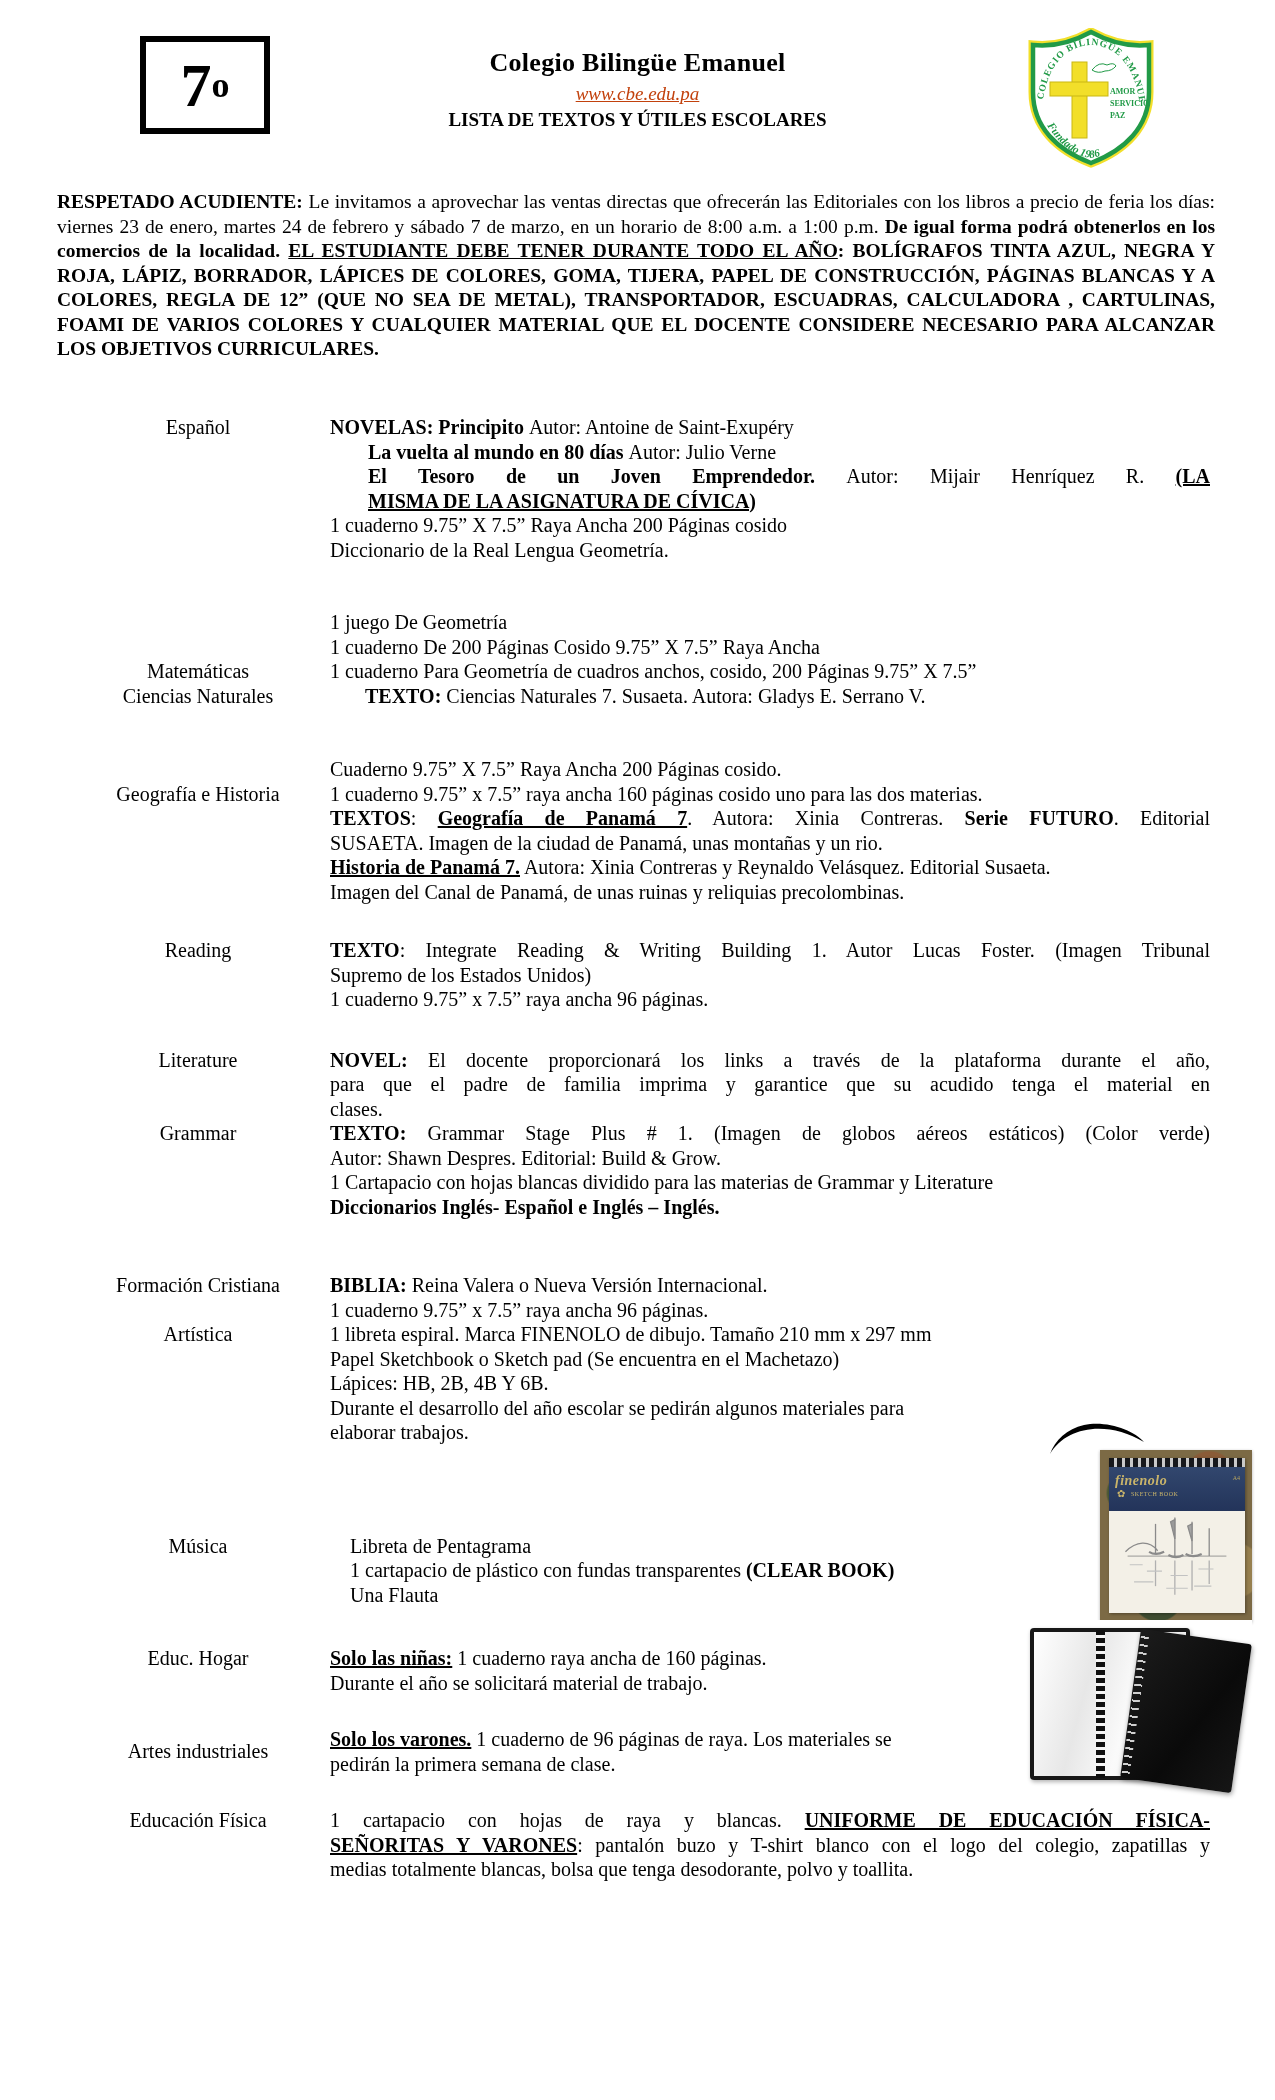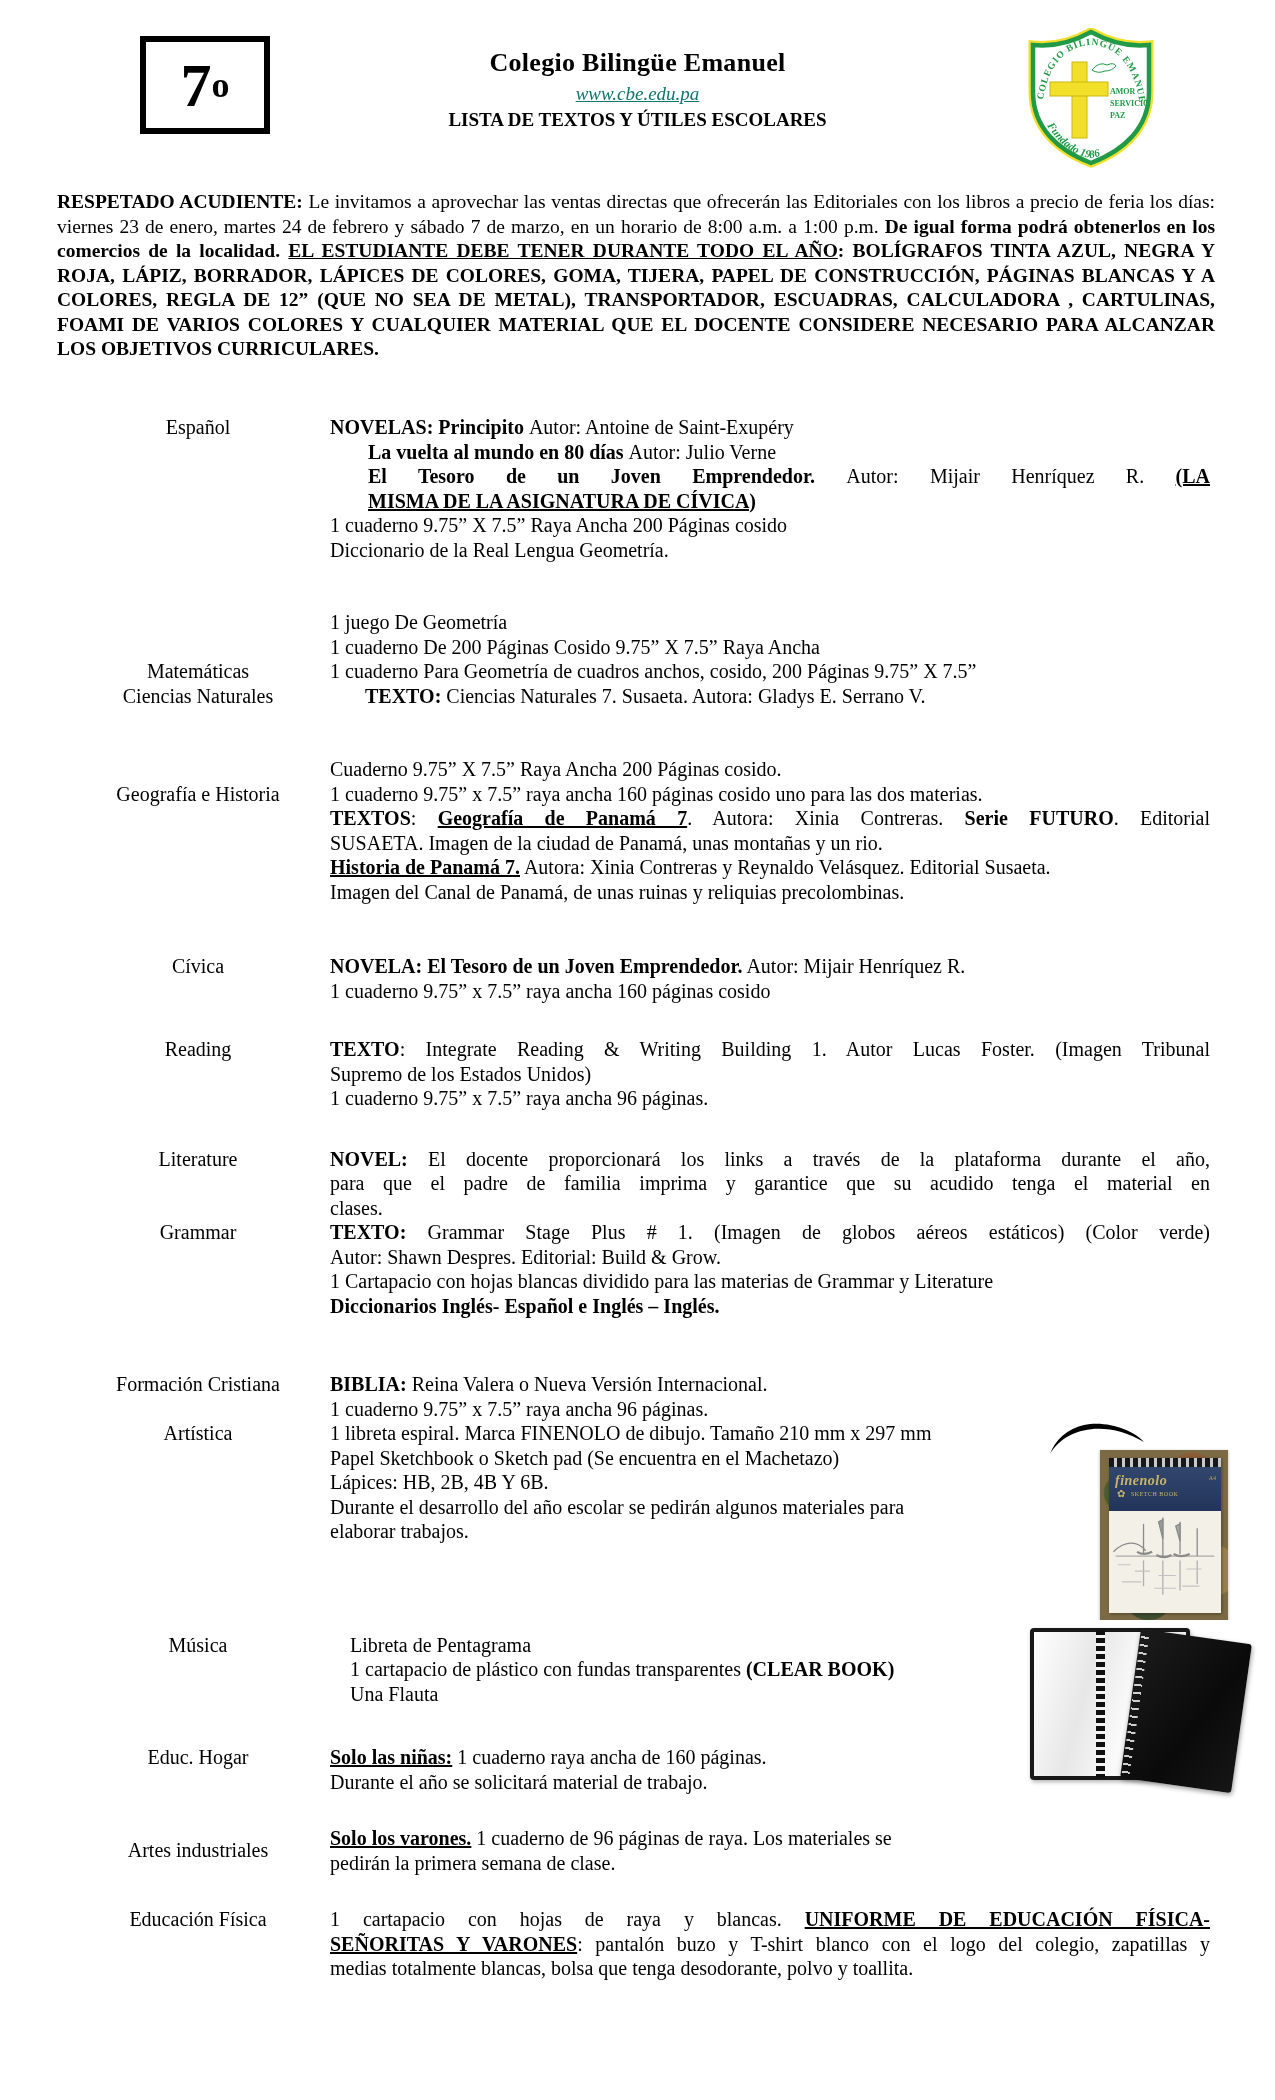--- a/index.html
+++ b/index.html
@@ -7,21 +7,21 @@
         font-family:"Liberation Serif","DejaVu Serif",serif;color:#000;overflow:hidden;}
 
   
   .grade-box{position:absolute;left:140px;top:36px;width:118px;height:86px;border:6px solid #000;
              display:flex;align-items:center;justify-content:center;background:#fff;}
   .grade-num{font-size:62px;font-weight:bold;line-height:1;}
   .grade-sup{font-size:36px;font-weight:bold;vertical-align:22px;line-height:1;}
   .header-center{position:absolute;left:0;top:48px;width:1275px;text-align:center;}
   .school-name{font-size:26px;font-weight:bold;letter-spacing:.3px;}
   .website{display:inline-block;margin-top:5px;font-size:19px;font-style:italic;
-           color:#0f766e;text-decoration:underline;}
+           color:#c2410c;text-decoration:underline;}
   .doc-title{margin-top:4px;font-size:19px;font-weight:bold;}
   .year{margin-top:1px;font-size:16px;font-weight:bold;}
   .logo{position:absolute;left:1016px;top:28px;width:150px;height:142px;}
 
   
   .intro{position:absolute;left:57px;top:190px;width:1158px;font-size:19.5px;
          line-height:24.5px;text-align:justify;}
 
   
   .content{position:absolute;left:0;top:388px;width:1275px;}
@@ -31,21 +31,21 @@
   .label{font-weight:normal;font-size:20px;line-height:24.5px;text-align:center;}
   .row.off1 .label{margin-top:24.5px;}
   .content-col{flex:1;margin-right:65px;font-size:20px;line-height:24.5px;}
   .line{min-height:24.5px;}
   .line.just{text-align:justify;text-align-last:justify;}
   .line.ind{padding-left:38px;}
   .b{font-weight:bold;}
   .u{text-decoration:underline;}
 
   
-  .sketchbook{position:absolute;left:1100px;top:1450px;width:128px;height:172px;
+  .sketchbook{position:absolute;left:1100px;top:1450px;width:152px;height:172px;
       background-color:#7c6a45;
       background-image:radial-gradient(circle at 18% 25%,#4c5a36 0 11%,transparent 12%),
         radial-gradient(circle at 72% 15%,#8a5c38 0 13%,transparent 14%),
         radial-gradient(circle at 38% 85%,#3f4d31 0 14%,transparent 15%),
         radial-gradient(circle at 88% 70%,#97804f 0 15%,transparent 16%),
         radial-gradient(circle at 55% 50%,#6b5a3a 0 30%,transparent 31%);
       box-shadow:0 1px 3px rgba(0,0,0,.3);}
   .sb-pad{position:absolute;left:9px;top:8px;right:7px;bottom:9px;background:#efeadd;
           box-shadow:1px 1px 3px rgba(0,0,0,.35);}
   .sb-spiral{position:absolute;left:0;top:0;right:0;height:9px;
@@ -153,29 +153,20 @@
         </div>
         <div class="content-col">
           <div class="line"><span>Cuaderno 9.75” X 7.5” Raya Ancha 200 Páginas cosido.</span></div>
           <div class="line"><span>1 cuaderno 9.75” x 7.5” raya ancha 160 páginas cosido uno para las dos materias.</span></div>
           <div class="line just"><span class="b">TEXTOS</span><span>: </span><span class="b u">Geografía de Panamá 7</span><span>. Autora: Xinia Contreras. </span><span class="b">Serie FUTURO</span><span>. Editorial</span></div>
           <div class="line"><span>SUSAETA. Imagen de la ciudad de Panamá, unas montañas y un rio.</span></div>
           <div class="line"><span class="b u">Historia de Panamá 7.</span><span> Autora: Xinia Contreras y Reynaldo Velásquez. Editorial Susaeta.</span></div>
           <div class="line"><span>Imagen del Canal de Panamá, de unas ruinas y reliquias precolombinas.</span></div>
         </div>
       </div>
-      <div class="row" style="margin-top: 50px;">
-        <div class="label-col">
-          <div class="label">Cívica</div>
-        </div>
-        <div class="content-col">
-          <div class="line"><span class="b">NOVELA:  </span><span class="b">El Tesoro de un Joven Emprendedor.</span><span>  Autor: Mijair Henríquez R.</span></div>
-          <div class="line"><span>1 cuaderno 9.75” x 7.5” raya ancha 160 páginas cosido</span></div>
-        </div>
-      </div>
       <div class="row" style="margin-top: 34px;">
         <div class="label-col">
           <div class="label">Reading</div>
         </div>
         <div class="content-col">
           <div class="line just"><span class="b">TEXTO</span><span>:  Integrate Reading &amp; Writing Building 1. Autor Lucas Foster.  (Imagen Tribunal</span></div>
           <div class="line"><span>Supremo de los Estados Unidos)</span></div>
           <div class="line"><span>1 cuaderno 9.75” x 7.5” raya ancha 96 páginas.</span></div>
         </div>
       </div>

